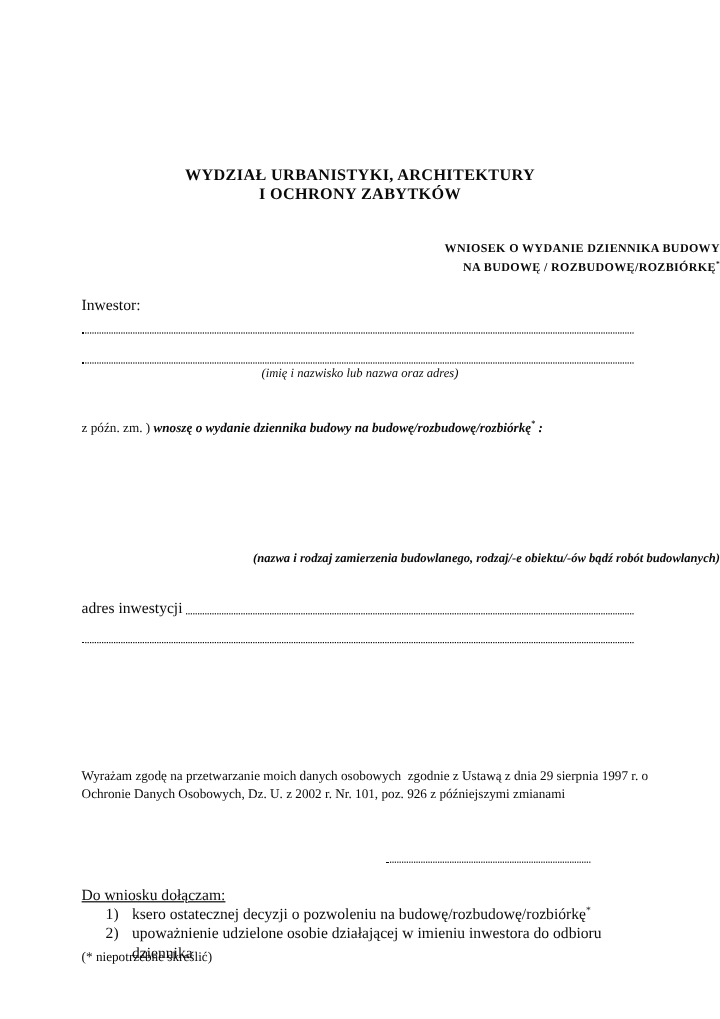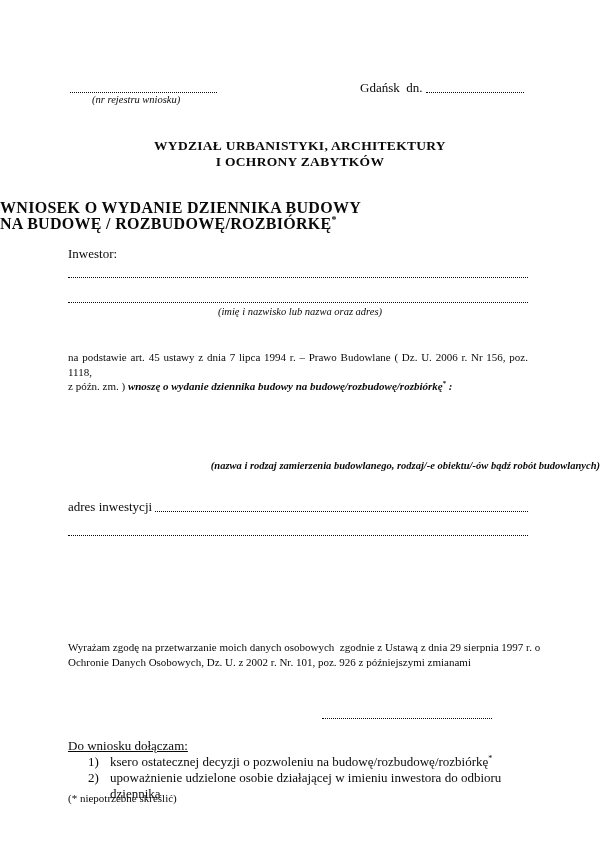--- a/index.html
+++ b/index.html
@@ -20,59 +20,50 @@
     border-bottom:1.6px dotted #0a0a0a;
     margin:0 0 3px 0;
     min-width:18px;
   }
   .dotline { border-bottom:1.6px dotted #0a0a0a; }
   .label { font-size:13px; line-height:16px; white-space:pre; }
   .caption { font-size:10.5px; font-style:italic; }
   .bold { font-weight:bold; }
   sup { font-size:62%; vertical-align:super; line-height:0; }
   .hdr { text-align:center; font-weight:bold; font-size:13.5px; line-height:15.5px; letter-spacing:0.3px; }
-  .ttl { text-align:left; font-weight:bold; font-size:16px; line-height:16px; letter-spacing:0.3px; }
+  .ttl { text-align:right; font-weight:bold; font-size:10px; line-height:16px; letter-spacing:0.3px; }
   .smallpar { font-size:11px; line-height:14.5px; }
   .just { text-align:justify; text-align-last:justify; }
   .item { display:flex; font-size:13px; line-height:16px; }
   .marker { width:22px; flex:0 0 22px; }
   .underline { text-decoration:underline; }
 </style>
 </head>
 <body>
 
 <div class="page">
 
-  <div class="abs" style="left:70px; top:84px; width:147px;">
-    <div class="dotline" style="height:9px;"></div>
-    <div class="caption" style="padding-left:22px; padding-top:1px;">(nr rejestru wniosku)</div>
-  </div>
 
-  <div class="abs row" style="left:360px; top:80px; width:164px;">
-    <span class="label">Gdańsk  dn. </span>
-    <span class="dots"></span>
-  </div>
 
   <div class="abs hdr" style="left:0; top:138px; width:600px;">
     <div>WYDZIAŁ URBANISTYKI, ARCHITEKTURY</div>
     <div>I OCHRONY ZABYTKÓW</div>
   </div>
 
   <div class="abs ttl" style="left:0; top:200px; width:600px;">
     <div>WNIOSEK O WYDANIE DZIENNIKA BUDOWY</div>
     <div><span>NA BUDOWĘ / ROZBUDOWĘ/ROZBIÓRKĘ</span><sup>*</sup></div>
   </div>
 
   <div class="abs label" style="left:68px; top:246px;">Inwestor:</div>
   <div class="abs dotline" style="left:68px; top:268px; width:460px; height:10px;"></div>
   <div class="abs dotline" style="left:68px; top:293px; width:460px; height:10px;"></div>
   <div class="abs caption" style="left:0; top:306px; width:600px; text-align:center;">(imię i nazwisko lub nazwa oraz adres)</div>
 
   <div class="abs smallpar" style="left:68px; top:350px; width:460px;">
-    <div class="just">na podstawie art. 45 ustawy z dnia 7 lipca 1994 r. – Prawo Budowlane ( Dz. U. 2006 r. Nr 156, poz. 1118,</div>
     <div><span style="white-space:pre;">z późn. zm. ) </span><span class="bold" style="font-style:italic;margin-top:11px;">wnoszę o wydanie dziennika budowy na budowę/rozbudowę/rozbiórkę</span><sup class="bold">*</sup><span class="bold" style="font-style:italic; white-space:pre;"> :</span></div>
   </div>
 
   <div class="abs caption bold" style="left:0; top:460px; width:600px; text-align:right;">(nazwa i rodzaj zamierzenia budowlanego, rodzaj/-e obiektu/-ów bądź robót budowlanych)</div>
 
   <div class="abs row" style="left:68px; top:499px; width:460px;">
     <span class="label">adres inwestycji </span>
     <span class="dots"></span>
   </div>
   <div class="abs dotline" style="left:68px; top:526px; width:460px; height:10px;"></div>

